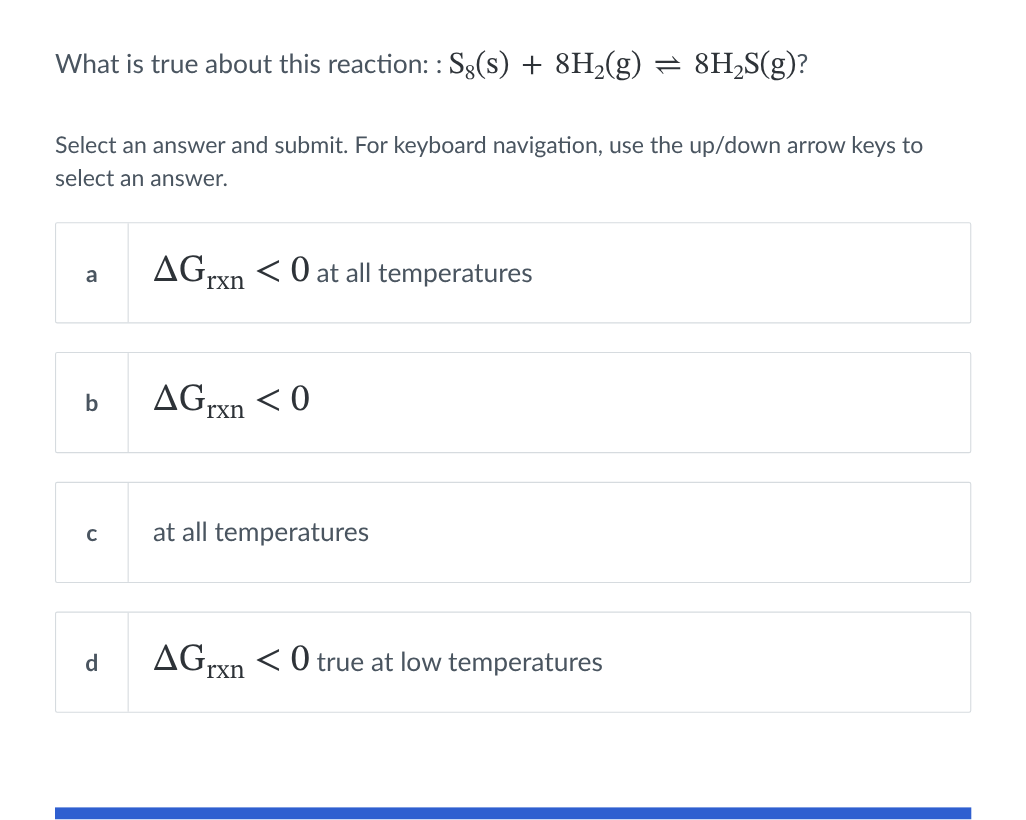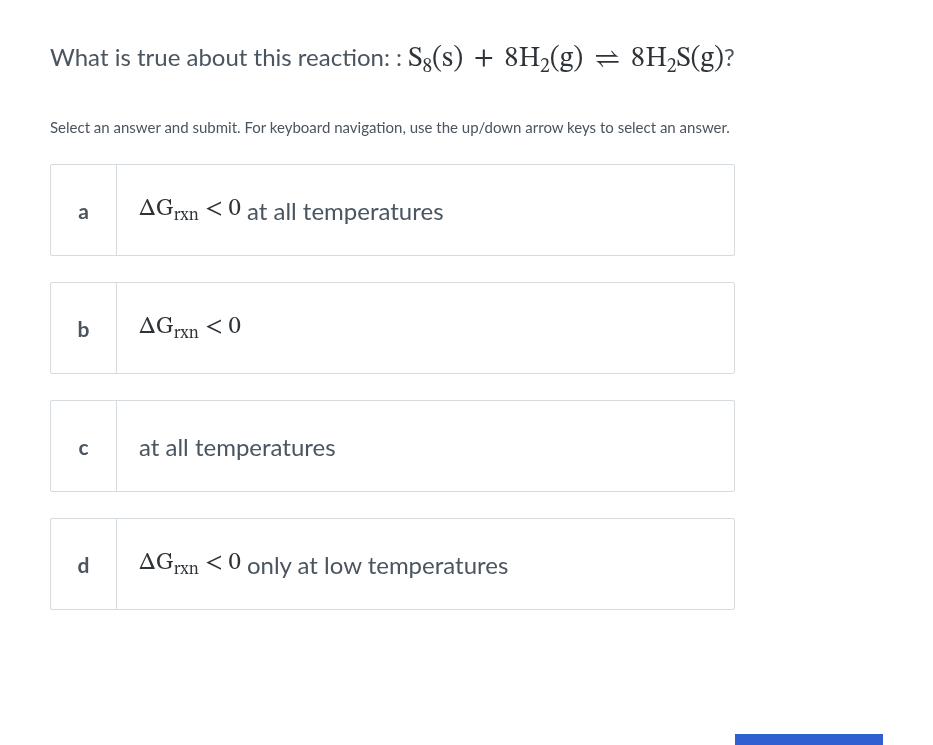--- a/index.html
+++ b/index.html
@@ -9,31 +9,31 @@
     width: 933px;
     height: 745px;
     color: #4a5560;
     padding: 0;
   }
   .card {
     background: #fff;
     padding: 40px 50px 0 50px;
     height: 100%;
     display: flex;
-    flex-direction: row;
+    flex-direction: column;
   }
   .question {
     font-size: 24px;
     color: #4a5560;
     margin-bottom: 36px;
     line-height: 1.4;
     font-weight: 400;
   }
   .instructions {
-    font-size: 15px;
+    font-size: 21px;
     color: #4a5560;
     margin-bottom: 26px;
     line-height: 1.4;
     font-weight: 400;
   }
   .options {
     display: flex;
     flex-direction: column;
     gap: 26px;
   }
@@ -61,21 +61,21 @@
     align-items: center;
     padding: 0 22px;
     font-size: 24px;
     color: #4a5560;
     gap: 6px;
     flex-wrap: wrap;
     line-height: 1.3;
   }
   .math {
     font-family: "Cambria Math", "STIX Two Math", "Latin Modern Math", "Times New Roman", serif;
-    font-size: 25px;
+    font-size: 35px;
     color: #2e3338;
     white-space: nowrap;
   }
   .q-math {
     font-family: "Cambria Math", "STIX Two Math", "Latin Modern Math", "Times New Roman", serif;
     font-size: 28px;
     color: #2e3338;
     white-space: nowrap;
   }
   .sub-part { font-size: 0.70em; vertical-align: -0.30em; }
@@ -130,21 +130,21 @@
           <span>at all temperatures</span>
         </div>
       </div>
 
       <div class="option">
         <div class="option-letter">d</div>
         <div class="option-body">
           <span class="math">
             <span>ΔG</span><span class="sub-part">rxn</span><span> &lt; 0</span>
           </span>
-          <span>only at low temperatures</span>
+          <span>true at low temperatures</span>
         </div>
       </div>
 
     </div>
   </div>
 
   <div class="spacer"></div>
   <div class="bottom-bar"></div>
 </div>
 

